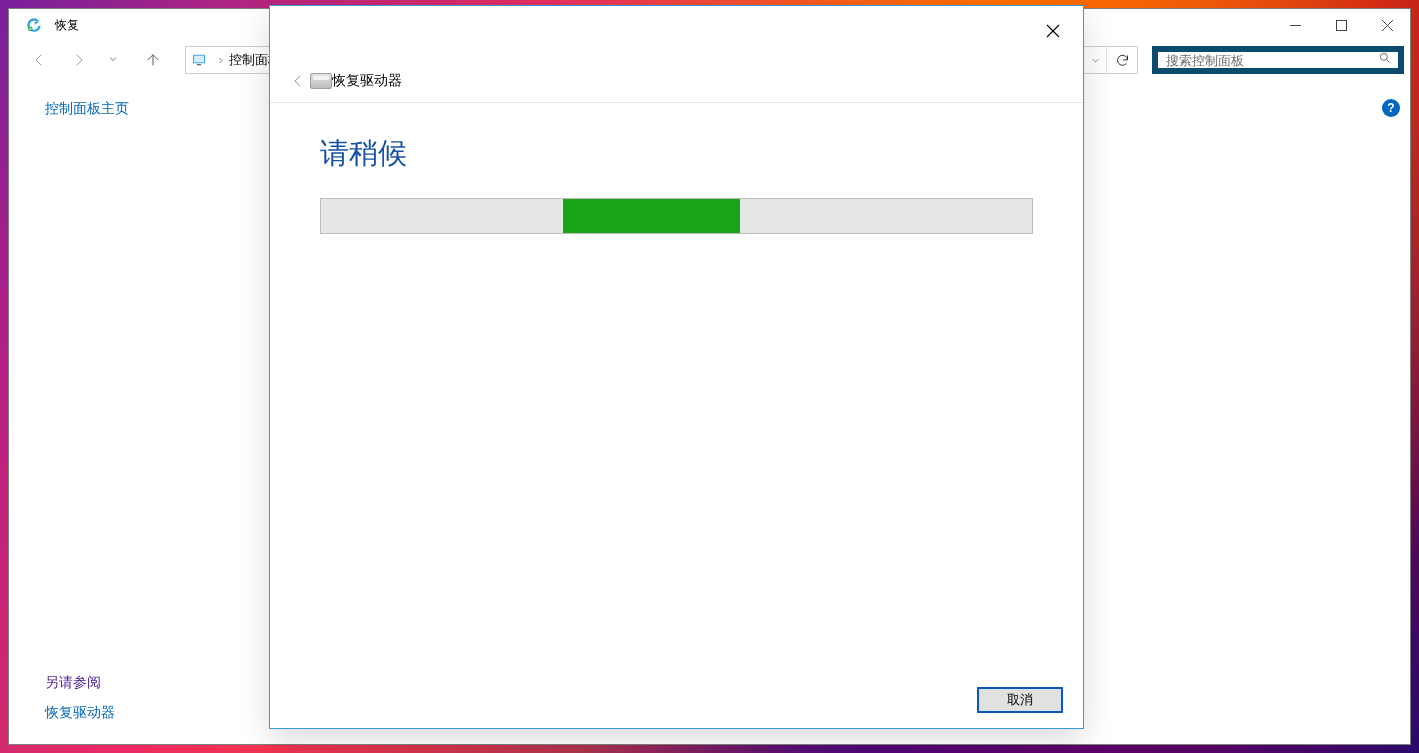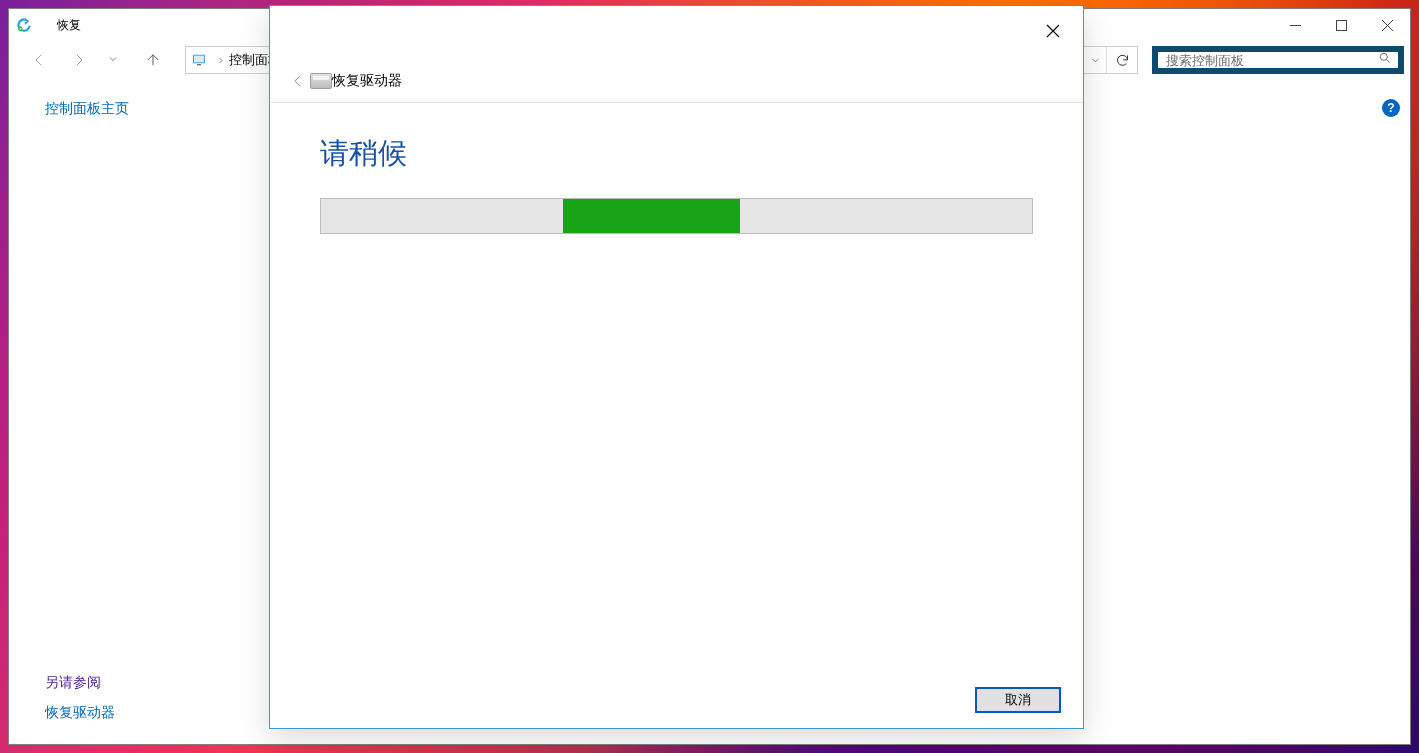--- a/index.html
+++ b/index.html
@@ -19,21 +19,21 @@
   .main-window {
     position: absolute; top: 8px; left: 8px; width: 1403px; height: 737px;
     background: #ffffff; border: 1px solid #7f7f7f;
   }
 
   
   .titlebar {
     height: 32px; display: flex; align-items: center; justify-content: space-between;
     background: #ffffff;
   }
-  .titlebar-left { display: flex; align-items: center; gap: 24px; padding-left: 6px; }
+  .titlebar-left { display: flex; align-items: center; gap: 12px; padding-left: 16px; }
   .app-icon { width: 18px; height: 18px; position: relative; }
   .app-icon svg { width: 18px; height: 18px; }
   .title-text { font-size: 12px; color: #000; }
   .win-controls { display: flex; height: 32px; }
   .win-btn { width: 46px; height: 32px; display: flex; align-items: center; justify-content: center; cursor: default; color:#555; }
   .win-btn svg { stroke: #444; }
 
   
   .navrow {
     height: 38px; display: flex; align-items: center; gap: 8px; padding: 0 6px;
@@ -116,21 +116,21 @@
 
   
   .progress-wrap {
     position:absolute; left:50px; right:50px; top:192px; height:36px;
     border:1px solid #bcbcbc; background:#e6e6e6; overflow:hidden;
   }
   .progress-chunk {
     position:absolute; top:0; bottom:0; background:#17a417;
   }
   .modal-footer {
-    position:absolute; left:0; right:8px; bottom:0; height:56px; display:flex; justify-content:flex-end; align-items:center; padding-right:14px;
+    position:absolute; left:0; right:0; bottom:0; height:56px; display:flex; justify-content:flex-end; align-items:center; padding-right:20px;
   }
   .btn-cancel {
     min-width:86px; height:26px; border:2px solid #0a59b8; background:#e1e1e1;
     font-size:13px; color:#000; display:flex; align-items:center; justify-content:center;
     box-shadow: inset 0 0 0 1px #cfe2ff;
   }
 </style>
 </head>
 <body>
 

